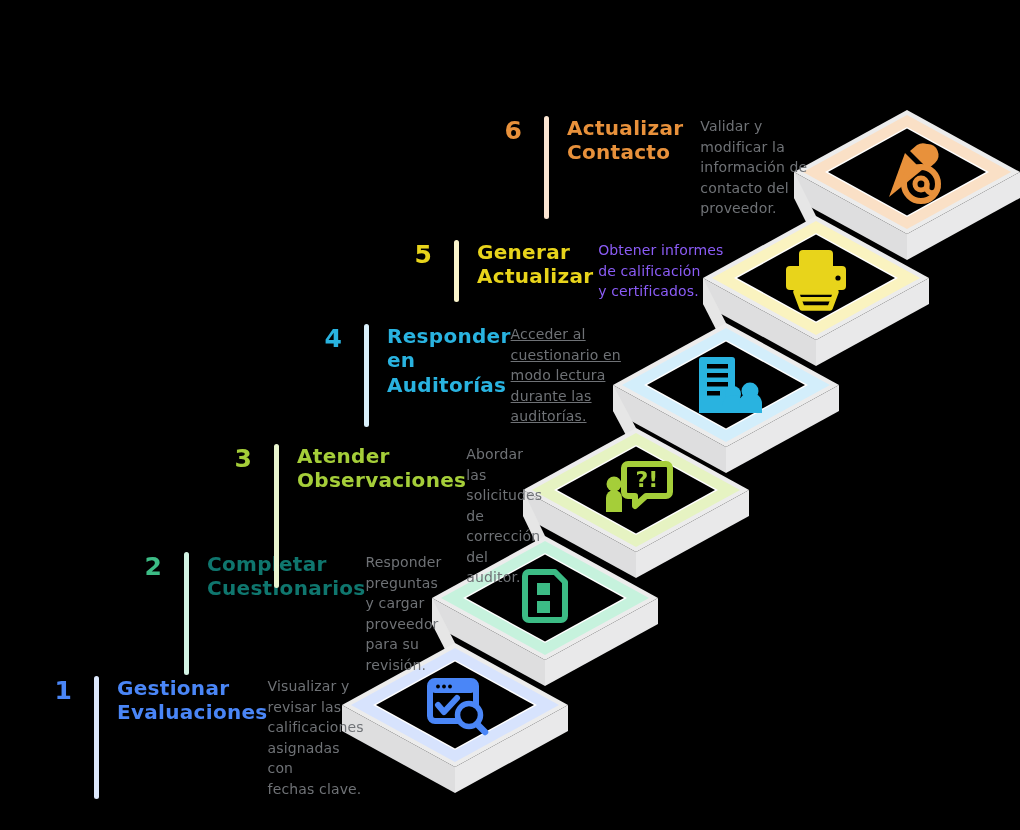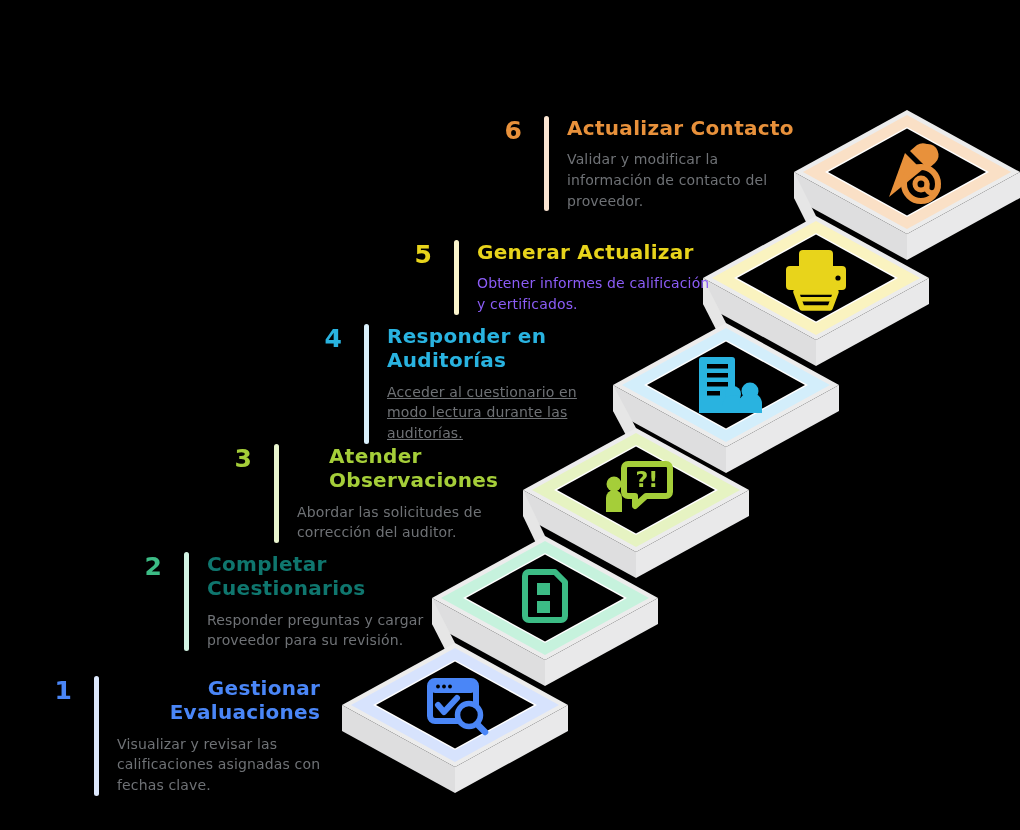--- a/index.html
+++ b/index.html
@@ -14,21 +14,21 @@
   .steps-svg{position:absolute;left:0;top:0;width:1020px;height:830px;}
 
   
   .step-text{position:absolute;display:flex;align-items:flex-start;}
   .num{
     font-weight:bold;font-size:25px;line-height:1;
     width:44px;text-align:right;flex:0 0 44px;
     margin-right:22px;margin-top:2px;letter-spacing:0;
   }
   .bar{width:5px;border-radius:3px;flex:0 0 5px;align-self:stretch;margin-right:18px;}
-  .txt{display:flex;flex-direction:column;}
+  .txt{display:flex;}
   .title{
     font-weight:bold;font-size:20px;line-height:1.22;
     letter-spacing:.3px;margin:0 0 9px 0;white-space:pre-line;
   }
   .desc{
     font-size:14px;line-height:1.47;color:#6f7276;
     letter-spacing:.15px;white-space:pre-line;margin:0;
   }
 </style>
 </head>
@@ -142,21 +142,21 @@
   <circle cx="14" cy="12" r="6" fill="none" stroke="#e8913b" stroke-width="5"></circle>
   <path d="M20,12 v6 a6,6 0 0 0 11,-3" fill="none" stroke="#e8913b" stroke-width="5" stroke-linecap="round"></path>
 </g>
       </g>
   </svg>
 
   <div class="step-text" id="t1" style="left:28px;  top:676px; width:330px;">
     <div class="num" style="color: rgb(74, 134, 247);">1</div>
     <div class="bar" style="background: rgb(221, 232, 253);"></div>
     <div class="txt">
-      <div class="title" style="color: rgb(74, 134, 247); text-align: right;">Gestionar
+      <div class="title" style="color: rgb(74, 134, 247);">Gestionar
 Evaluaciones</div>
       <div class="desc" style="color: rgb(111, 114, 118);">Visualizar y revisar las
 calificaciones asignadas con
 fechas clave.</div>
     </div>
   </div>
 
   <div class="step-text" id="t2" style="left:118px; top:552px; width:330px;">
     <div class="num" style="color: rgb(60, 188, 133);">2</div>
     <div class="bar" style="background: rgb(211, 244, 228);"></div>
@@ -165,21 +165,21 @@
 Cuestionarios</div>
       <div class="desc" style="color: rgb(111, 114, 118);">Responder preguntas y cargar
 proveedor para su revisión.</div>
     </div>
   </div>
 
   <div class="step-text" id="t3" style="left:208px; top:444px; width:330px;">
     <div class="num" style="color: rgb(165, 206, 57);">3</div>
     <div class="bar" style="background: rgb(234, 245, 207);"></div>
     <div class="txt">
-      <div class="title" style="color: rgb(165, 206, 57); margin-left: 32px;">Atender
+      <div class="title" style="color: rgb(165, 206, 57);">Atender
 Observaciones</div>
       <div class="desc" style="color: rgb(111, 114, 118);">Abordar las solicitudes de
 corrección del auditor.</div>
     </div>
   </div>
 
   <div class="step-text" id="t4" style="left:298px; top:324px; width:330px;">
     <div class="num" style="color: rgb(41, 179, 224);">4</div>
     <div class="bar" style="background: rgb(217, 240, 251);"></div>
     <div class="txt">

